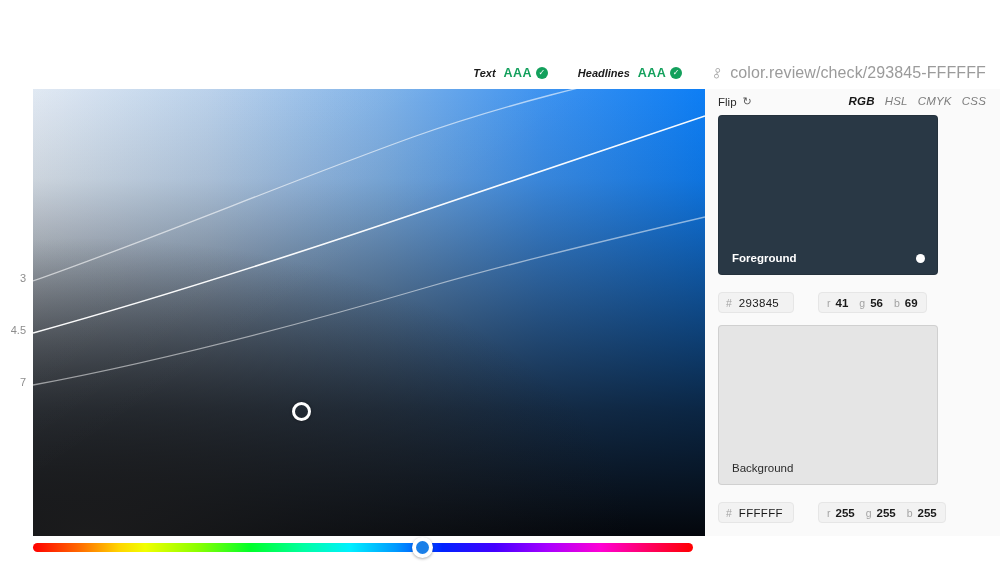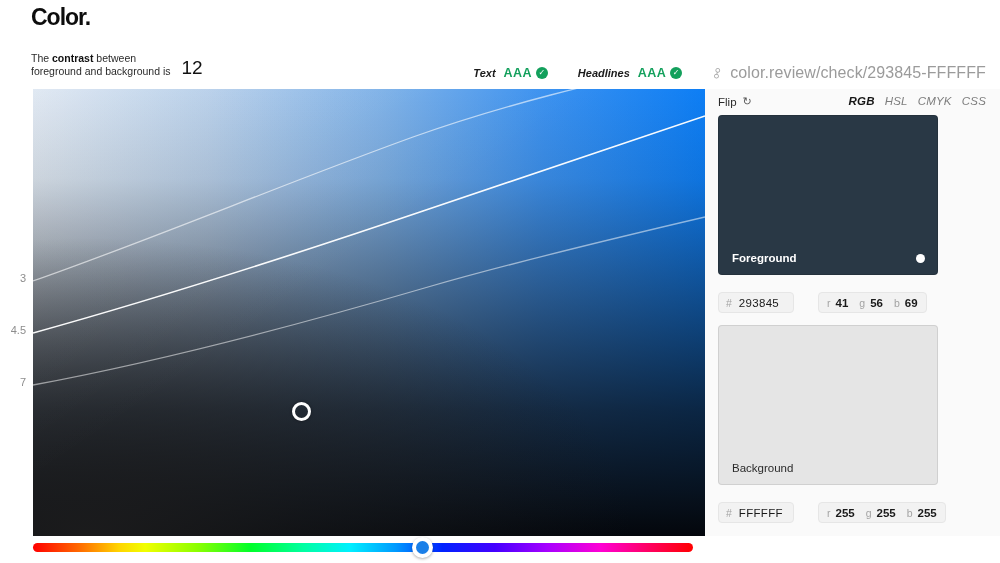--- a/index.html
+++ b/index.html
@@ -115,30 +115,22 @@
   .ch-val.last { margin-right: 0; }
 </style>
 </head>
 <body>
 
 <div id="app">
 
   <div class="header">
 
     <div class="logo">
-      <div class="logo-line">Color.</div>
-    </div>
-
-    <div class="contrast-block">
-      <div class="contrast-text">
-        <span>The </span><b>contrast</b><span> between</span><br>
-        <span>foreground and background is</span>
-      </div>
-      <div class="contrast-value">12</div>
-    </div>
+    </div>
+
 
     <div class="ratings">
       <div class="rating-group">
         <span class="rating-label">Text</span>
         <span class="rating-grade">AAA</span>
         <span class="check-badge">✓</span>
       </div>
       <div class="rating-group">
         <span class="rating-label">Headlines</span>
         <span class="rating-grade">AAA</span>

